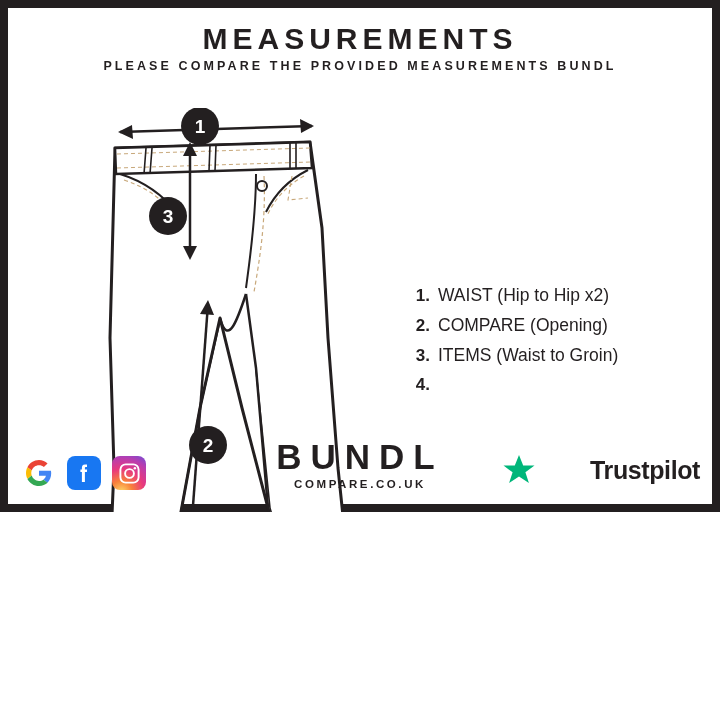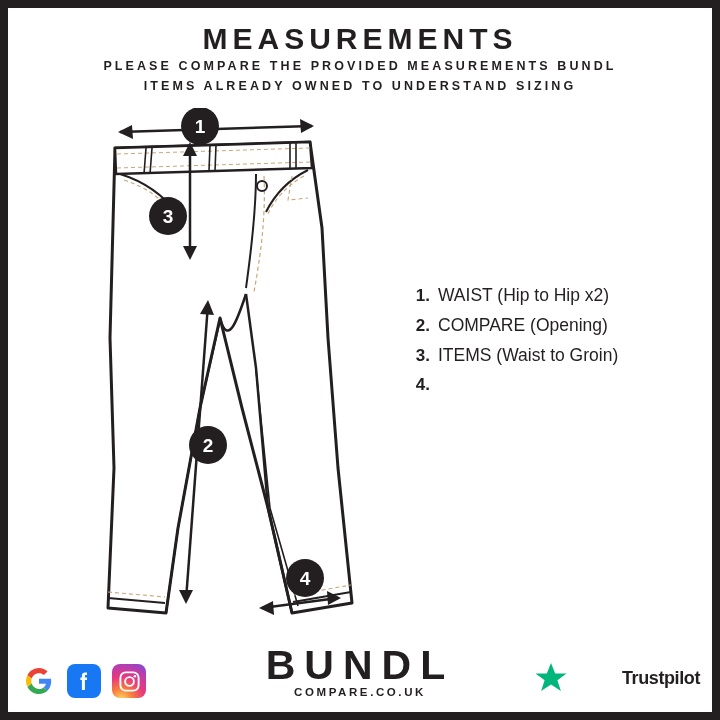--- a/index.html
+++ b/index.html
@@ -6,21 +6,21 @@
     margin: 0;
     padding: 0;
     background: #ffffff;
   }
   body {
     font-family: "Liberation Sans", sans-serif;
   }
   #page {
     position: relative;
     width: 720px;
-    height: 720px;
+    height: 512px;
     background: #ffffff;
     overflow: hidden;
     box-sizing: border-box;
   }
   
   .frame-top, .frame-bottom, .frame-left, .frame-right {
     position: absolute;
     background: #231f20;
   }
   .frame-top { left: 0; top: 0; width: 720px; height: 8px; }
@@ -113,21 +113,21 @@
 
   .brand {
     position: absolute;
     left: 0;
     bottom: 22px;
     width: 720px;
     text-align: center;
     pointer-events: none;
   }
   .brand-name {
-    font-size: 41px;
+    font-size: 35px;
     font-weight: bold;
     letter-spacing: 9px;
     color: #231f20;
     line-height: 38px;
   }
   .brand-sub {
     font-size: 11.5px;
     font-weight: bold;
     letter-spacing: 2.6px;
     color: #231f20;
@@ -136,21 +136,21 @@
 
   .trustpilot {
     position: absolute;
     right: 20px;
     bottom: 26px;
     display: flex;
     align-items: center;
     gap: 7px;
   }
   .tp-text {
-    font-size: 18px;
+    font-size: 25px;
     font-weight: bold;
     letter-spacing: -0.4px;
     color: #231f20;
     margin-left: 48px;
   }
   .callout-text {
     font-family: "Liberation Sans", sans-serif;
     font-size: 19px;
     font-weight: bold;
     fill: #ffffff;
@@ -162,21 +162,20 @@
 <div id="page">
 
   <div class="frame-top"></div>
   <div class="frame-bottom"></div>
   <div class="frame-left"></div>
   <div class="frame-right"></div>
 
   <div class="title">MEASUREMENTS</div>
   <div class="subtitle">
     <span>PLEASE COMPARE THE PROVIDED MEASUREMENTS BUNDL</span><br>
-    <span>ITEMS ALREADY OWNED TO UNDERSTAND SIZING</span>
   </div>
 
   <div class="diagram">
     <svg width="330" height="520" viewBox="0 0 330 520" xmlns="http://www.w3.org/2000/svg">
       <g>
 
         <path d="M55 40 L250 34 L262 120 L268 230 L278 360 L292 495 L232 505 L208 400 L182 300 L160 210 L140 300 L118 420 L106 505 L48 500 L54 360 L50 230 Z" fill="#ffffff" stroke="#231f20" stroke-width="3" stroke-linejoin="round"></path>
 
         <path d="M55 40 L250 34 L252 60 L56 66 Z" fill="#ffffff" stroke="#231f20" stroke-width="2.5"></path>
 

